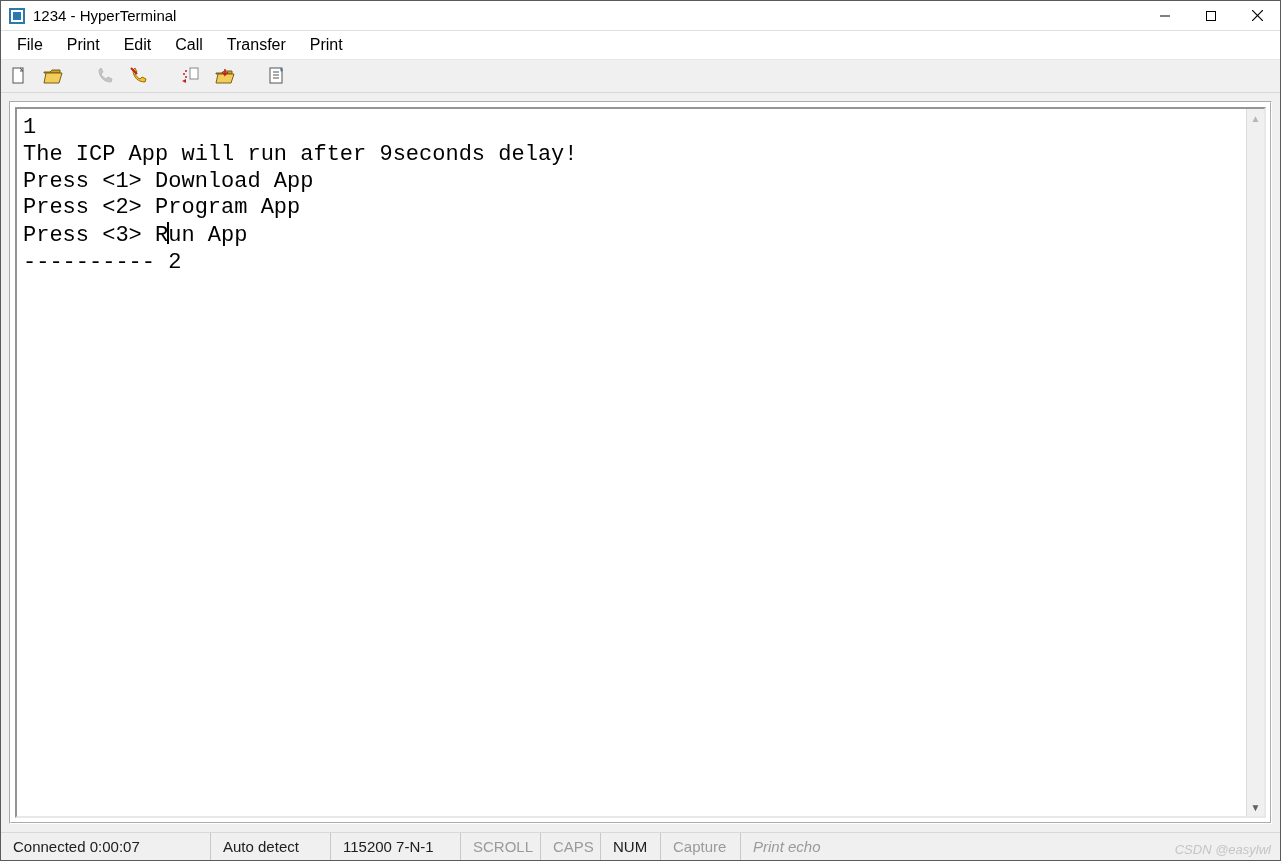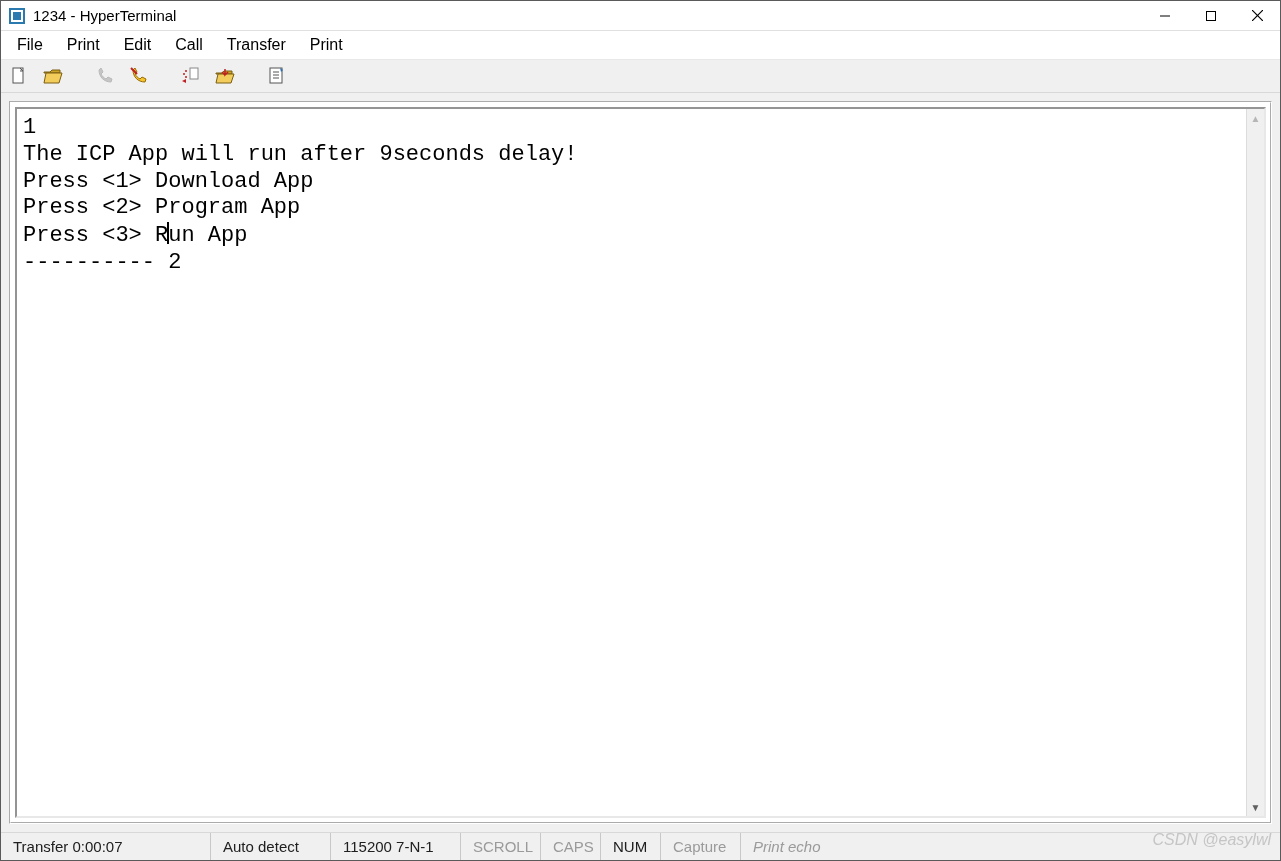--- a/index.html
+++ b/index.html
@@ -45,21 +45,21 @@
                    color:#202020; white-space: nowrap;}
     .status-cell.dim { color:#9a9a9a; }
     .status-conn { width: 210px;}
     .status-auto { width: 120px;}
     .status-port { width: 130px;}
     .status-scroll { width: 80px;}
     .status-caps { width: 60px;}
     .status-num { width: 60px;}
     .status-capture { width: 80px;}
     .status-echo { flex:0 0 auto; border-right:none;font-style:italic;}
-    .watermark { position: fixed; right: 10px; bottom: 12px; font-size: 16px; color: #c5c5c5; font-style: italic;}
+    .watermark { position: fixed; right: 10px; bottom: 4px; font-size: 13px; color: #c5c5c5; font-style: italic;}
   </style>
 </head>
 <body>
 
 <div class="titlebar">
   <span class="titlebar-icon">
     <svg width="16" height="16">
         <rect x="1" y="1" width="14" height="14" fill="none" stroke="#2a7ab0" stroke-width="2"></rect>
         <rect x="4" y="4" width="8" height="8" fill="#2a7ab0"></rect>
       </svg>
@@ -163,21 +163,21 @@
           <div class="arrow up">▲</div>
           <div class="track"></div>
           <div class="arrow">▼</div>
         </div>
       </div>
     </div>
   </div>
 </div>
 
 <div class="statusbar">
-  <div class="status-cell status-conn">Transfer 0:00:07</div>
+  <div class="status-cell status-conn">Connected 0:00:07</div>
   <div class="status-cell status-auto">Auto detect</div>
   <div class="status-cell status-port">115200 7-N-1</div>
   <div class="status-cell status-scroll dim">SCROLL</div>
   <div class="status-cell status-caps dim">CAPS</div>
   <div class="status-cell status-num">NUM</div>
   <div class="status-cell status-capture dim">Capture</div>
   <div class="status-cell status-echo dim">Print echo</div>
 </div>
 
 <div class="watermark">CSDN @easylwl</div>

